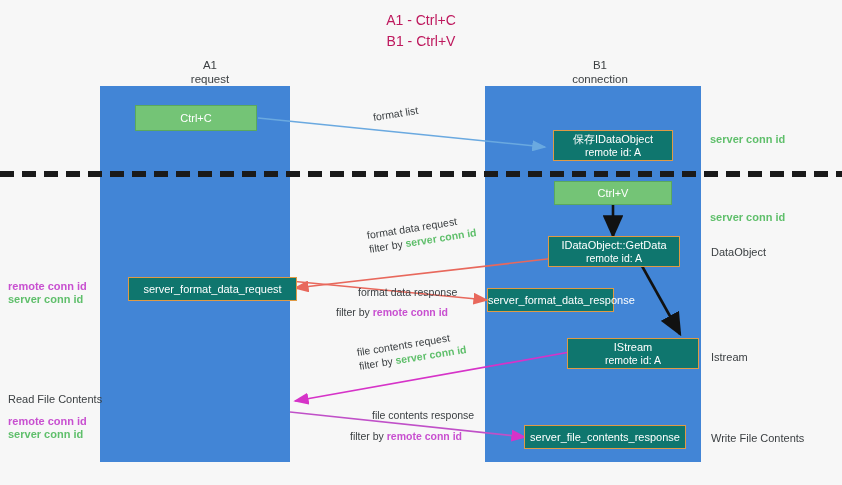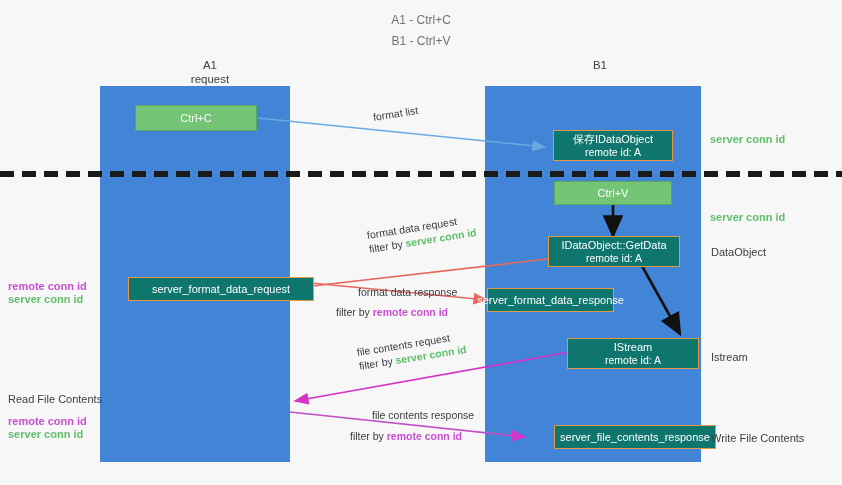--- a/index.html
+++ b/index.html
@@ -8,35 +8,35 @@
     background:#f7f7f7;
     font-family:"Liberation Sans","DejaVu Sans",sans-serif;
     color:#3c4043;
   }
   #stage{position:absolute;inset:0;}
   .abs{position:absolute;}
 
   
   .title{
     left:0;right:0;top:10px;text-align:center;
-    font-size:12px;line-height:21px;color:#737373;white-space:pre-line;
+    font-size:14px;line-height:21px;color:#be185d;white-space:pre-line;
   }
 
   
   .lane-head{
     text-align:center;font-size:11.5px;line-height:14px;color:#3c4043;
   }
 
   
   .lane{background:#4285d6;}
 
   
   .box{
     box-sizing:border-box;
-    display:flex;flex-direction:column;align-items:center;justify-content:center;
+    display:flex;flex-direction:column;justify-content:center;
     color:#ffffff;font-size:11px;line-height:13px;text-align:center;
   }
   .box-green{background:#74c476;border:1px solid #5aa85e;}
   .box-orange{background:#0f766e;border:1px solid #e09a45;}
   .box .l2{font-size:10.5px;}
 
   
   .ann{font-size:11px;line-height:14px;}
   .ann-green{color:#5fbf6b;font-weight:bold;}
   .ann-pink{color:#c850d0;font-weight:bold;}
@@ -63,20 +63,21 @@
 
   <div class="abs title">A1 - Ctrl+C
 B1 - Ctrl+V</div>
 
   <div class="abs lane-head" style="left:135px;top:58px;width:150px;">
     <div>A1</div>
     <div>request</div>
   </div>
   <div class="abs lane-head" style="left:525px;top:58px;width:150px;">
     <div>B1</div>
+    <div>connection</div>
   </div>
 
   <div class="abs lane" style="left:100px;top:86px;width:190px;height:376px;"></div>
   <div class="abs lane" style="left:485px;top:86px;width:216px;height:376px;"></div>
 
   <svg class="edges" viewBox="0 0 842 485">
     <defs>
       <marker id="ah-blue" markerWidth="9" markerHeight="7" refX="8" refY="3.5" orient="auto">
         <polygon points="0,0 9,3.5 0,7" fill="#6aa9e0"></polygon>
       </marker>
@@ -122,30 +123,30 @@
   <div class="abs box box-orange" style="left:548px;top:236px;width:132px;height:31px;">
     <div>IDataObject::GetData</div>
     <div class="l2">remote id: A</div>
   </div>
 
   <div class="abs box box-orange" style="left:567px;top:338px;width:132px;height:31px;">
     <div>IStream</div>
     <div class="l2">remote id: A</div>
   </div>
 
-  <div class="abs box box-orange" style="left:128px;top:277px;width:186px;height:24px;">
+  <div class="abs box box-orange" style="left:128px;top:277px;width:169px;height:24px;">
     <div>server_format_data_request</div>
   </div>
 
   <div class="abs box box-orange" style="left:487px;top:288px;width:127px;height:24px;">
     <div>server_format_data_response</div>
   </div>
 
 
-  <div class="abs box box-orange" style="left:524px;top:425px;width:162px;height:24px;margin-left:30px;">
+  <div class="abs box box-orange" style="left:524px;top:425px;width:162px;height:24px;">
     <div>server_file_contents_response</div>
   </div>
 
   <div class="abs edge-label rot-up" style="left:373px;top:110px;">format list</div>
 
   <div class="abs edge-label rot-up" style="left:368px;top:228px;">
     <div>format data request</div>
     <div><span>filter by </span><span class="g">server conn id</span></div>
   </div>
 

